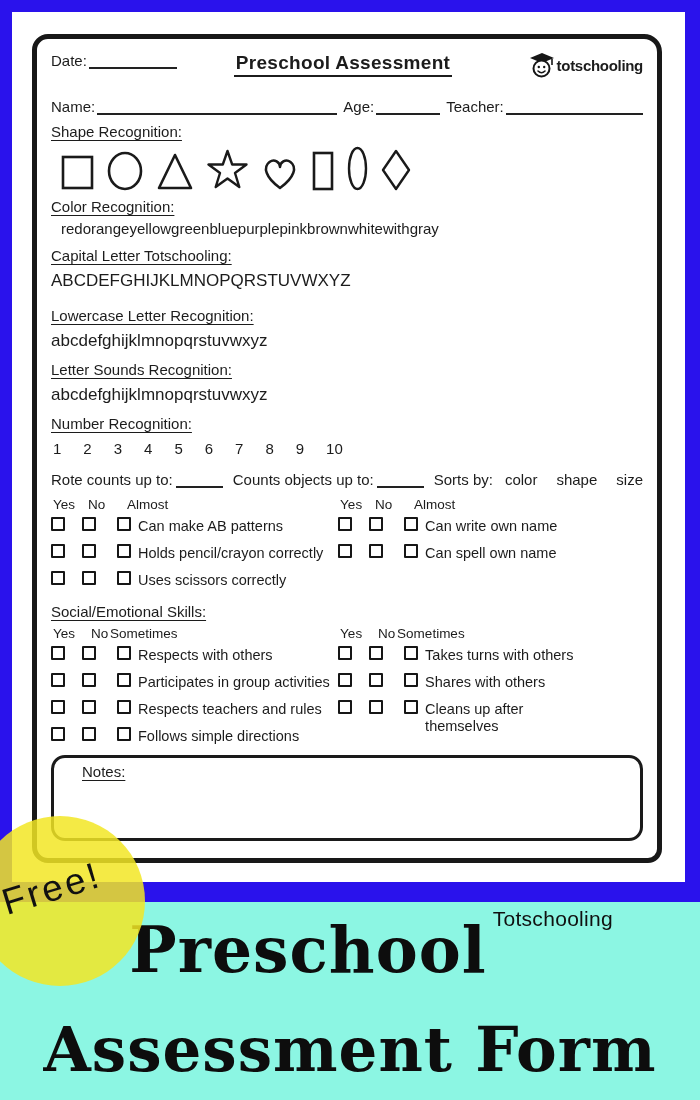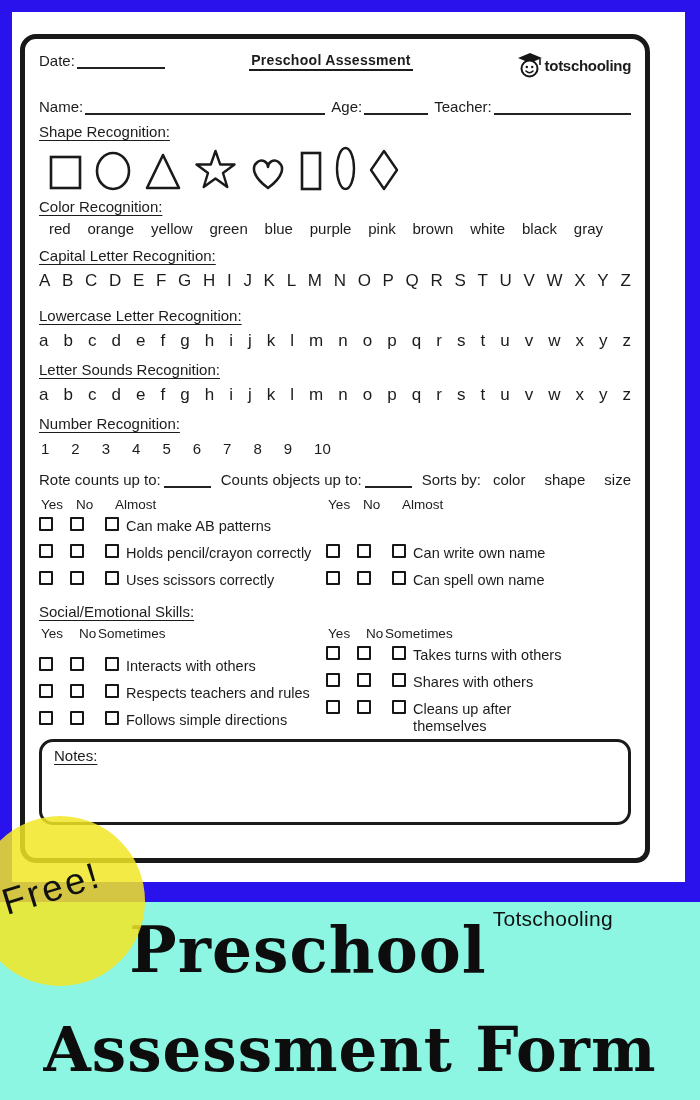--- a/index.html
+++ b/index.html
@@ -9,74 +9,74 @@
     background:#2a12ec;
     font-family:"Liberation Sans", sans-serif;
     color:#1c1c1c;
     overflow:hidden;
   }
   .paper {
     position:absolute; left:12px; top:12px; width:673px; height:870px;
     background:#ffffff;
   }
   .formbox {
-    position:absolute; left:8px; top:22px; width:630px; height:829px;
+    position:absolute; left:20px; top:22px; width:630px; height:829px;
     border:5px solid #181818; border-radius:16px 18px 14px 16px;
     padding:9px 14px 8px 14px;
   }
   
   .hdr { display:flex; align-items:flex-start; height:36px; padding-top:4px; }
   .datewrap { display:flex; align-items:flex-end; width:170px; font-size:15px; }
   .blank { display:inline-block; border-bottom:2px solid #222; height:16px; }
   .w85 { width:88px; margin-left:2px; }
-  .title { font-size:14px; font-weight:700; letter-spacing:0.3px;
+  .title { font-size:19px; font-weight:700; letter-spacing:0.3px;
            border-bottom:2px solid #1c1c1c; padding:0 2px 1px 2px; margin:0 auto;
            transform:translateX(-30px); }
   .logo { display:flex; align-items:center; gap:2px; width:118px; justify-content:flex-end; }
   .logo svg { flex:0 0 auto; }
   .logotext { font-size:15px; font-weight:700; letter-spacing:-0.3px; }
   
   .namerow { display:flex; align-items:flex-end; font-size:15px; margin-top:7px; height:24px; }
   .namerow .lbl { white-space:nowrap; }
   .grow19 { flex:1.75; margin:0 6px 0 2px; }
   .w72 { width:64px; margin:0 6px 0 2px; }
   .grow10 { flex:1; margin-left:2px; }
   
   .shead { font-size:15px; text-decoration:underline; text-underline-offset:3px; display:inline-block; }
   .sect { margin-top:8px; }
   
   .shapes { display:flex; align-items:flex-end; gap:13px; margin-top:4px; height:46px; padding-left:10px; }
   .shapes svg { display:block; }
   
-  .itemsrow { display:flex; justify-content:space-between; margin-top:4px; font-size:15px; }
+  .itemsrow { display:flex; margin-top:4px; font-size:15px; }
   .lettersrow { font-size:17px; margin-top:6px; }
   .numbersrow { justify-content:flex-start; gap:22px; margin-top:7px; padding-left:2px; }
   
   .countrow { display:flex; align-items:flex-end; font-size:15px; margin-top:9px; height:22px; white-space:nowrap; }
   .w52 { width:54px; margin:0 10px 0 3px; }
   .sorts { display:flex; gap:19px; margin-left:12px; }
   
   .cbgrid { display:flex; margin-top:9px; }
-  .cbcol { display:flex; flex-direction:column;justify-content:space-between; }
+  .cbcol { display:flex; flex-direction:column; }
   .cbcol.left  { width:48.5%; }
   .cbcol.right { width:51.5%; }
   .cbheads { display:flex; font-size:13.5px; height:16px; padding-left:2px; }
   .cbheads span:nth-of-type(1) { width:35px; }
   .cbheads span:nth-of-type(2) { width:39px; }
   .social .cbheads span:nth-of-type(1) { width:38px; }
   .social .cbheads span:nth-of-type(2) { width:19px; }
   .cbrow { display:flex; align-items:flex-start; min-height:27px; padding-top:4px; }
   .cb { flex:0 0 auto; width:14px; height:14px; border:2px solid #161616; border-radius:1px; background:#fff; }
   .cbrow .cb:nth-of-type(1) { margin-right:17px; }
   .cbrow .cb:nth-of-type(2) { margin-right:21px; }
   .cbrow .cb:nth-of-type(3) { margin-right:7px; }
   .cblabel { font-size:14.5px; line-height:1.15; padding-top:1px; }
   .cbcol.right .cblabel { max-width:160px; }
   
-  .notes { margin-top:5px; height:86px; border:3px solid #1a1a1a; border-radius:14px; padding:5px 12px; }
+  .notes { margin-top:5px; height:86px; border:3px solid #1a1a1a; border-radius:14px; padding:5px 28px; }
   
   .cyan { position:absolute; left:0; top:902px; width:700px; height:198px; background:#8cf6e3; text-align:center; }
   .brand { position:absolute; top:5px; right:87px; font-size:21px; color:#101010; letter-spacing:0.3px; }
   .big { font-family:"DejaVu Serif", serif; font-weight:700; color:#0d0d0d; white-space:nowrap; }
   .big.l1 { font-size:63px; margin-top:11px; transform:translateX(-42px); letter-spacing:1px; }
   .big.l2 { font-size:61px; margin-top:27px; letter-spacing:1px; }
   
   .free { position:absolute; left:-25px; top:816px; width:170px; height:170px; border-radius:50%;
           background:rgba(242,230,37,0.85); z-index:5; }
   .freetext { position:absolute; left:26px; top:52px; font-size:37px; color:#111;
@@ -149,25 +149,25 @@
 
     <span>red</span>
         <span>orange</span>
         <span>yellow</span>
         <span>green</span>
         <span>blue</span>
         <span>purple</span>
         <span>pink</span>
         <span>brown</span>
         <span>white</span>
-        <span>black</span>
+        <span>with</span>
         <span>gray</span>
       </div>
 
-    <div class="sect" style="margin-top:10px;"><span class="shead">Capital Letter Recognition:</span></div>
+    <div class="sect" style="margin-top:10px;"><span class="shead">Capital Letter Totschooling:</span></div>
     <div class="itemsrow lettersrow">
 
     <span>A</span>
         <span>B</span>
         <span>C</span>
         <span>D</span>
         <span>E</span>
         <span>F</span>
         <span>G</span>
         <span>H</span>
@@ -348,23 +348,29 @@
         <span>Yes</span>
             <span>No</span>
             <span>Sometimes</span>
           </div>
         <div>
 
             <div class="cbrow">
               <span class="cb"></span>
               <span class="cb"></span>
               <span class="cb"></span>
-              <span class="cblabel">Interacts with others</span>
-            </div>
-
+              <span class="cblabel">Respects with others</span>
+            </div>
+
+            <div class="cbrow">
+              <span class="cb"></span>
+              <span class="cb"></span>
+              <span class="cb"></span>
+              <span class="cblabel">Participates in group activities</span>
+            </div>
 
             <div class="cbrow">
               <span class="cb"></span>
               <span class="cb"></span>
               <span class="cb"></span>
               <span class="cblabel">Respects teachers and rules</span>
             </div>
 
             <div class="cbrow">
               <span class="cb"></span>

